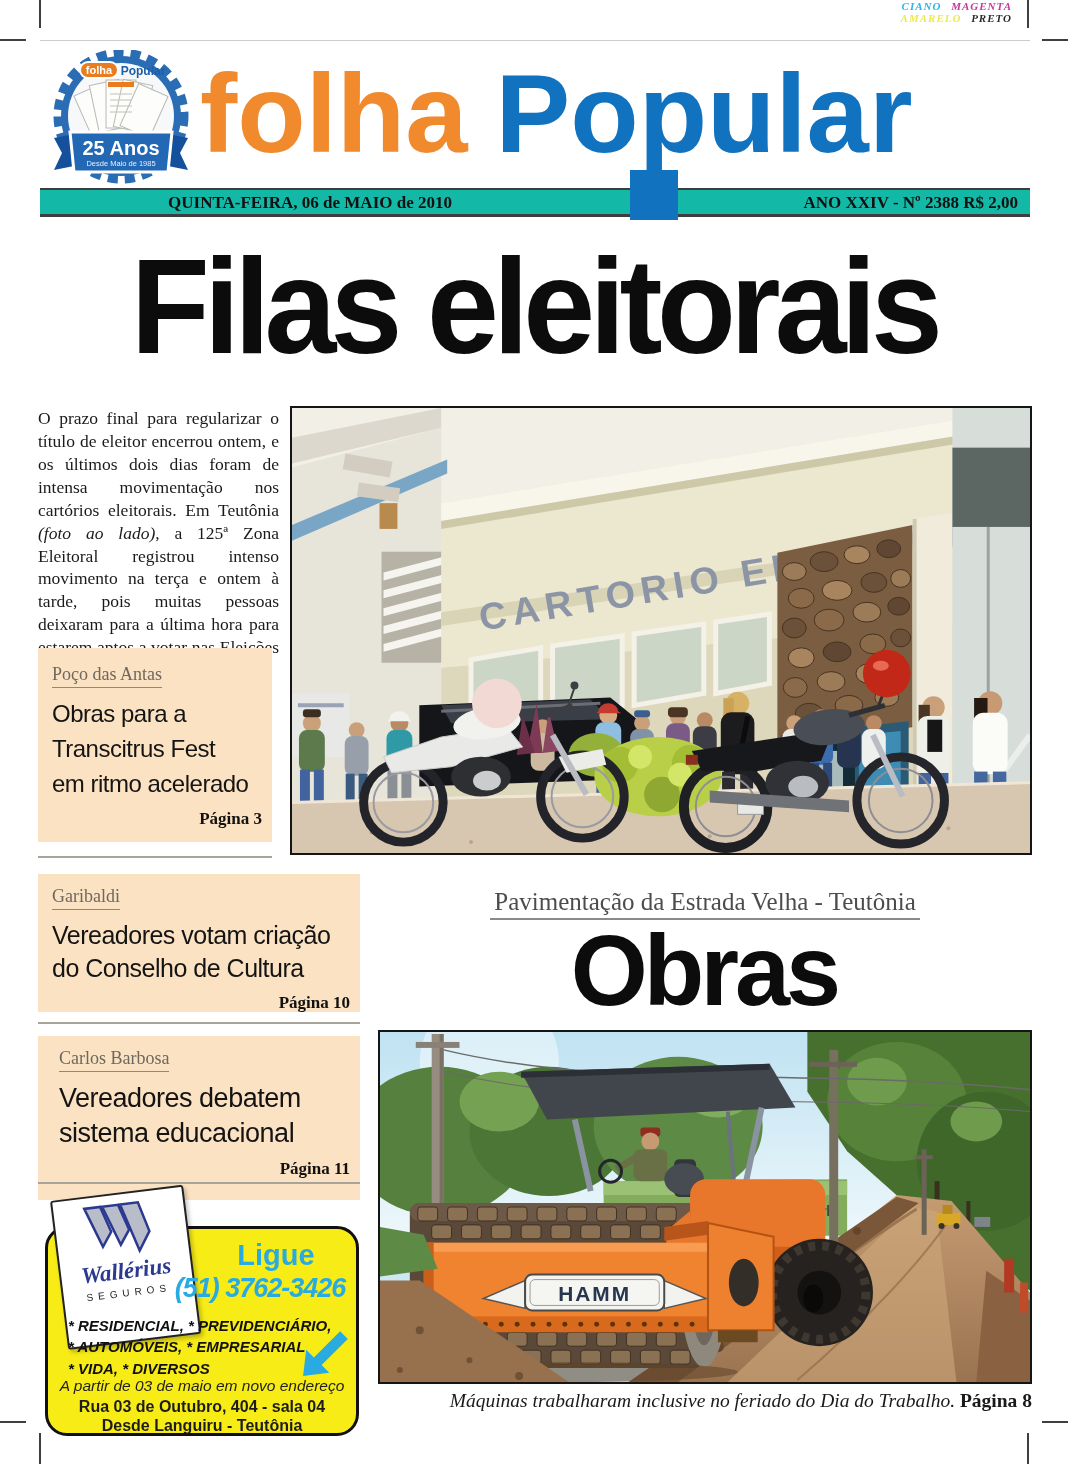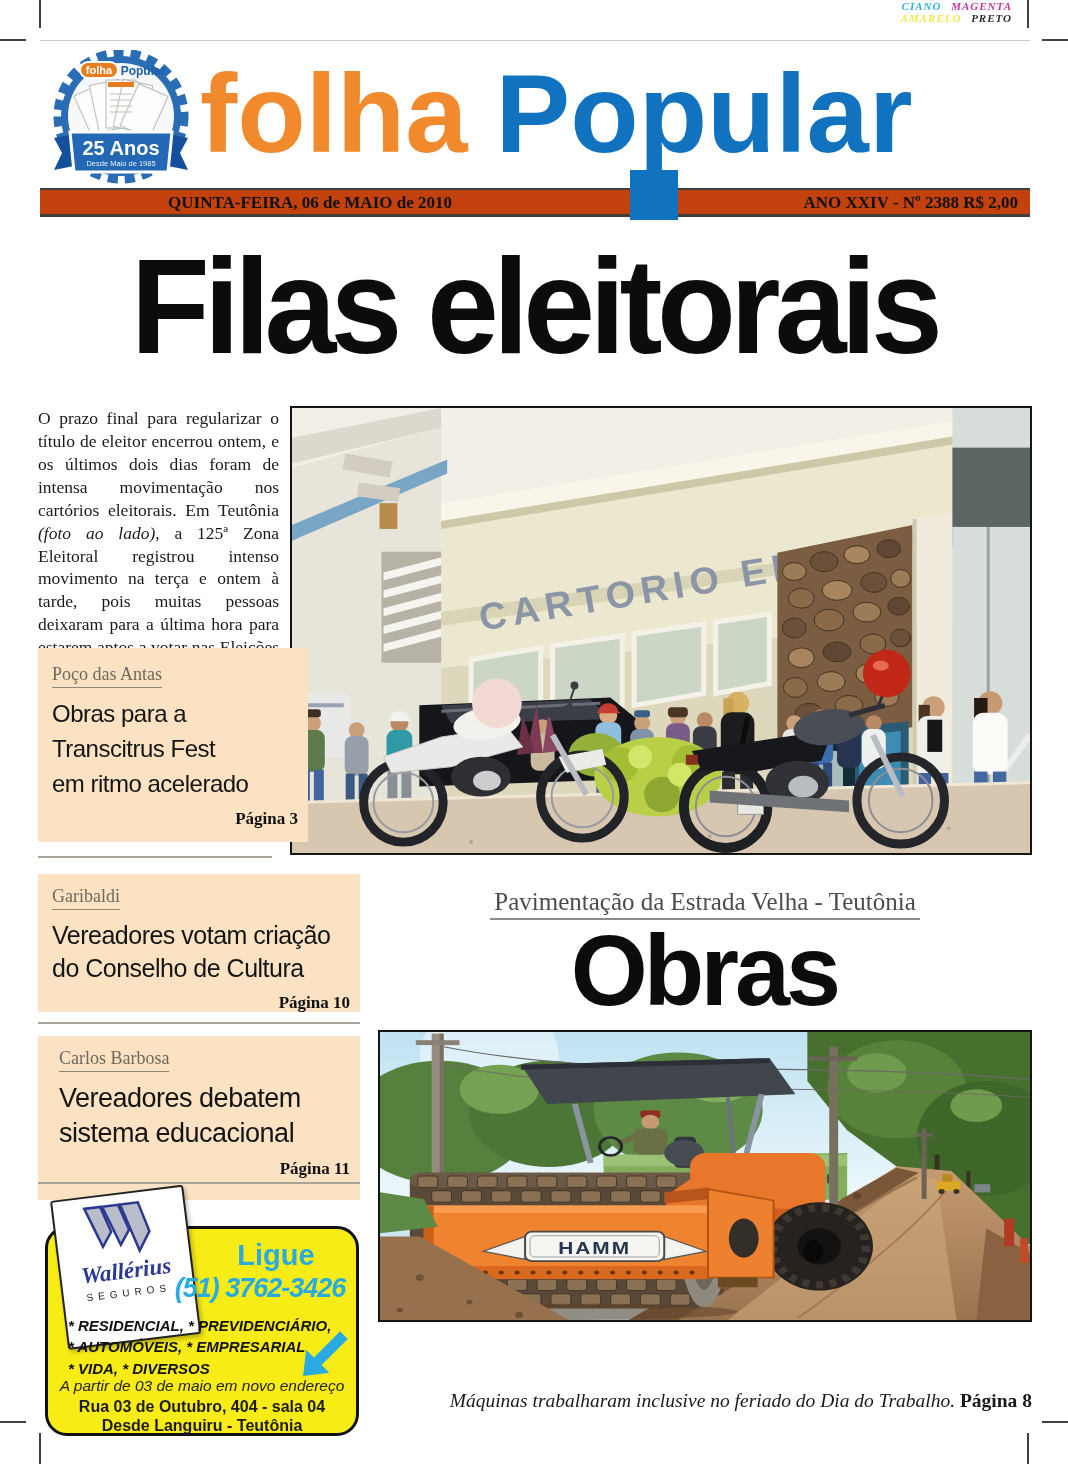--- a/index.html
+++ b/index.html
@@ -16,21 +16,21 @@
 
   
   .badge{position:absolute;left:50px;top:50px;width:142px;height:142px;}
   .masthead{position:absolute;left:200px;top:58px;line-height:1;z-index:5;
             font-family:"Liberation Sans",sans-serif;font-weight:bold;font-size:112px;letter-spacing:0;}
   .masthead .folha{color:#f08a2c;margin-right:28px;}
   .masthead .popular{color:#1173bf;position:relative;display:inline-block;}
   .p-square{position:absolute;left:134px;top:112px;width:48px;height:50px;background:#1173bf;}
 
   
-  .datebar{position:absolute;left:40px;top:188px;width:990px;height:24px;background:#c2410c;
+  .datebar{position:absolute;left:40px;top:188px;width:990px;height:24px;background:#14b8a6;
            border-top:2px solid #3e3e3e;border-bottom:3px solid #3e3e3e;z-index:2;box-sizing:content-box;}
   .datebar .date{position:absolute;left:0;top:3px;width:540px;text-align:center;
                  font:bold 17px "Liberation Serif",serif;}
   .datebar .edition{position:absolute;right:12px;top:3px;font:bold 17px "Liberation Serif",serif;}
 
   
   .headline1{position:absolute;left:20px;top:234px;width:1028px;text-align:center;color:#0c0c0c;
              font-family:"Liberation Sans",sans-serif;font-weight:bold;font-size:136px;line-height:1.06;
              letter-spacing:-6px;transform:scaleX(.95);transform-origin:center;}
   .kicker{position:absolute;left:380px;top:888px;width:650px;text-align:center;
@@ -41,27 +41,27 @@
              letter-spacing:-4px;transform:scaleX(.98);transform-origin:center;}
 
   
   .lead-body{position:absolute;left:38px;top:407px;width:241px;font-size:17.5px;line-height:1.31;
              text-align:justify;color:#1a1a1a;}
   .lead-more{font-weight:bold;text-align:left;margin-top:2px;font-size:17.5px;}
 
   
   .photo-top{position:absolute;left:290px;top:406px;width:742px;height:449px;border:2px solid #151515;
              box-sizing:border-box;background:#e9e7dd;}
-  .photo-bottom{position:absolute;left:378px;top:1030px;width:654px;height:292px;border:2px solid #151515;
+  .photo-bottom{position:absolute;left:378px;top:1030px;width:654px;height:354px;border:2px solid #151515;
              box-sizing:border-box;background:#cde7f3;}
   .photo-top svg,.photo-bottom svg{display:block;width:100%;height:100%;}
 
   
   .teaser{position:absolute;background:#fbe2c2;box-sizing:border-box;padding:16px 10px 0 14px;}
-  .t1{left:38px;top:648px;width:270px;height:194px;}
+  .t1{left:38px;top:648px;width:234px;height:194px;}
   .t2{left:38px;top:874px;width:322px;height:138px;padding-top:12px;}
   .t3{left:38px;top:1036px;width:322px;height:164px;padding-top:12px;padding-left:21px;}
   .teaser .city{display:inline-block;font:18px "Liberation Serif",serif;color:#6e685e;
                 border-bottom:1px solid #8f887a;padding-bottom:2px;}
   .teaser .head{margin-top:9px;font-family:"Liberation Sans",sans-serif;color:#141414;letter-spacing:-0.5px;}
   .teaser .head span{display:block;white-space:nowrap;}
   .t1 .head{font-size:24px;line-height:1.45;}
   .t2 .head{font-size:25px;line-height:1.32;}
   .t3 .head{font-size:27px;line-height:1.3;}
   .teaser .pg{text-align:right;font:bold 17px "Liberation Serif",serif;margin-top:8px;}

